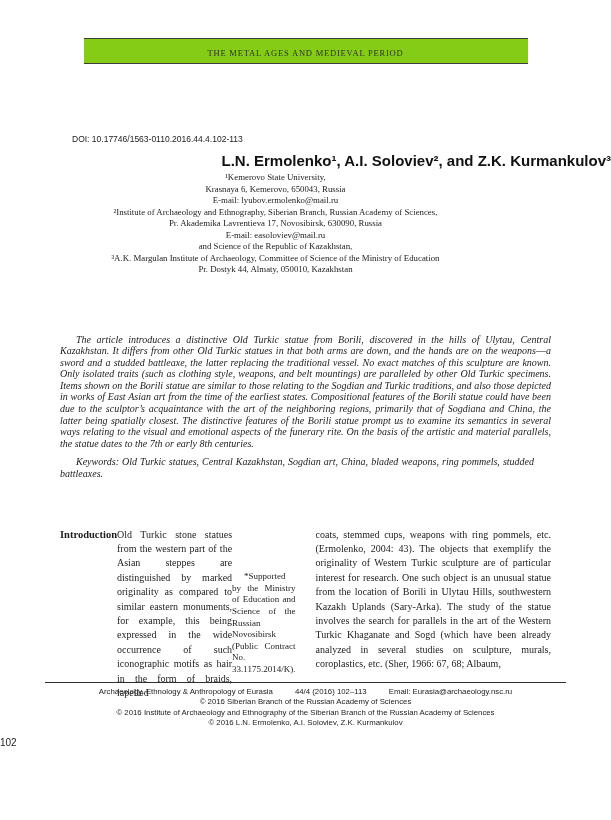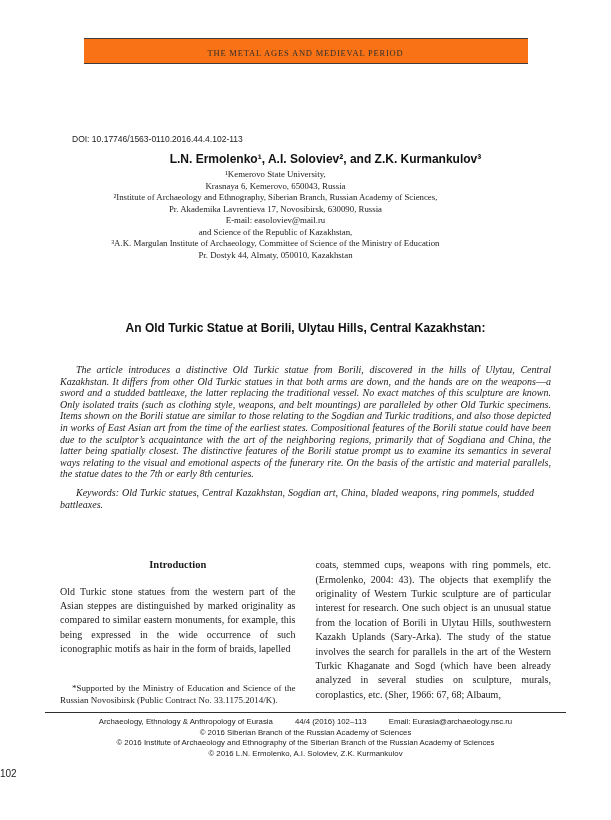--- a/index.html
+++ b/index.html
@@ -13,21 +13,21 @@
   .page {
     position:relative;
     width:611px; height:820px;
     background:#ffffff;
     overflow:hidden;
   }
   
   .band {
     margin:38px auto 0 auto;
     width:444px;
-    background:#f97316;
+    background:#84cc16;
     border-top:1.5px solid #3d3d3d;
     border-bottom:1.5px solid #3d3d3d;
     text-align:center;
     padding:3px 0 3px 0;
   }
   .band-title {
     font-family:"Liberation Serif", serif;
     font-size:8.5px;
     letter-spacing:0.8px;
     color:#2f2f2f;
@@ -35,24 +35,24 @@
   
   .doi {
     margin:70px 0 0 72px;
     font-family:"Liberation Sans", sans-serif;
     font-size:8.5px;
     color:#222;
   }
   
   .authors {
     margin-top:8px;
-    text-align:center;
+    text-align:right;
     font-family:"Liberation Sans", sans-serif;
     font-weight:bold;
-    font-size:12px;
+    font-size:15px;
     color:#111;
     padding-left:40px;
   }
   
   .affiliations {
     margin:3px 60px 0 0;
     text-align:center;
     font-size:8.8px;
     line-height:11.5px;
     color:#222;
@@ -90,21 +90,21 @@
     display:flex;
     gap:20px;
     height:148px;
   }
   .col {
     flex:1 1 0;
     font-size:10px;
     line-height:14.4px;
     text-align:justify;
   }
-  .col-left { display:flex; flex-direction:column; }
+  .col-left { display:flex; flex-direction:row; }
   .intro-heading {
     text-align:center;
     font-weight:bold;
     font-size:10.5px;
     margin-bottom:12px;
   }
   .footnote {
     margin-top:auto;
     font-size:9px;
     line-height:11.6px;
@@ -140,30 +140,30 @@
     <span class="band-title">THE METAL AGES AND MEDIEVAL PERIOD</span>
   </div>
 
   <div class="doi">DOI: 10.17746/1563-0110.2016.44.4.102-113</div>
 
   <div class="authors">L.N. Ermolenko¹, A.I. Soloviev², and Z.K. Kurmankulov³</div>
 
   <div class="affiliations">
     <div>¹Kemerovo State University,</div>
     <div>Krasnaya 6, Kemerovo, 650043, Russia</div>
+    <div>E-mail: lyubov.ermolenko@mail.ru</div>
     <div>²Institute of Archaeology and Ethnography, Siberian Branch, Russian Academy of Sciences,</div>
     <div>Pr. Akademika Lavrentieva 17, Novosibirsk, 630090, Russia</div>
     <div>E-mail: easoloviev@mail.ru</div>
     <div>and Science of the Republic of Kazakhstan,</div>
     <div>³A.K. Margulan Institute of Archaeology, Committee of Science of the Ministry of Education</div>
     <div>Pr. Dostyk 44, Almaty, 050010, Kazakhstan</div>
   </div>
 
   <div class="title-block">
-    <div>An Old Turkic Statue at Borili, Ulytau Hills, Central Kazakhstan:</div>
   </div>
 
   <div class="abstract">The article introduces a distinctive Old Turkic statue from Borili, discovered in the hills of Ulytau, Central Kazakhstan. It differs from other Old Turkic statues in that both arms are down, and the hands are on the weapons––a sword and a studded battleaxe, the latter replacing the traditional vessel. No exact matches of this sculpture are known. Only isolated traits (such as clothing style, weapons, and belt mountings) are paralleled by other Old Turkic specimens. Items shown on the Borili statue are similar to those relating to the Sogdian and Turkic traditions, and also those depicted in works of East Asian art from the time of the earliest states. Compositional features of the Borili statue could have been due to the sculptor’s acquaintance with the art of the neighboring regions, primarily that of Sogdiana and China, the latter being spatially closest. The distinctive features of the Borili statue prompt us to examine its semantics in several ways relating to the visual and emotional aspects of the funerary rite. On the basis of the artistic and material parallels, the statue dates to the 7th or early 8th centuries.</div>
 
   <div class="keywords">Keywords: Old Turkic statues, Central Kazakhstan, Sogdian art, China, bladed weapons, ring pommels, studded battleaxes.</div>
 
   <div class="columns">
     <div class="col col-left">
       <div class="intro-heading">Introduction</div>
       <div>Old Turkic stone statues from the western part of the Asian steppes are distinguished by marked originality as compared to similar eastern monuments, for example, this being expressed in the wide occurrence of such iconographic motifs as hair in the form of braids, lapelled</div>

